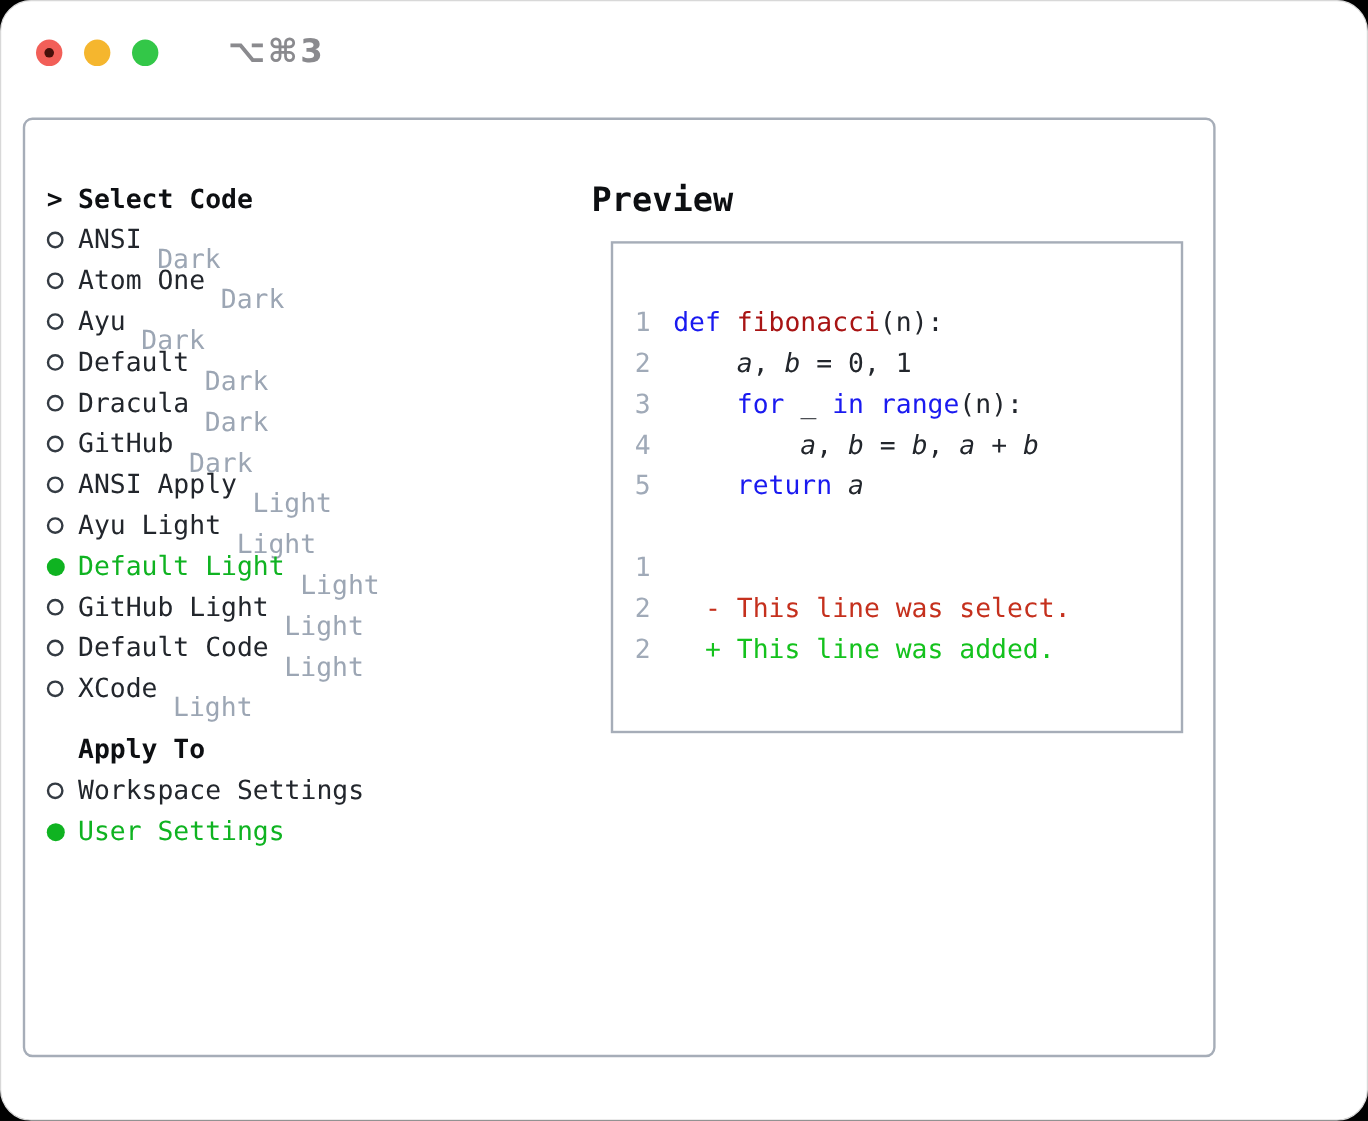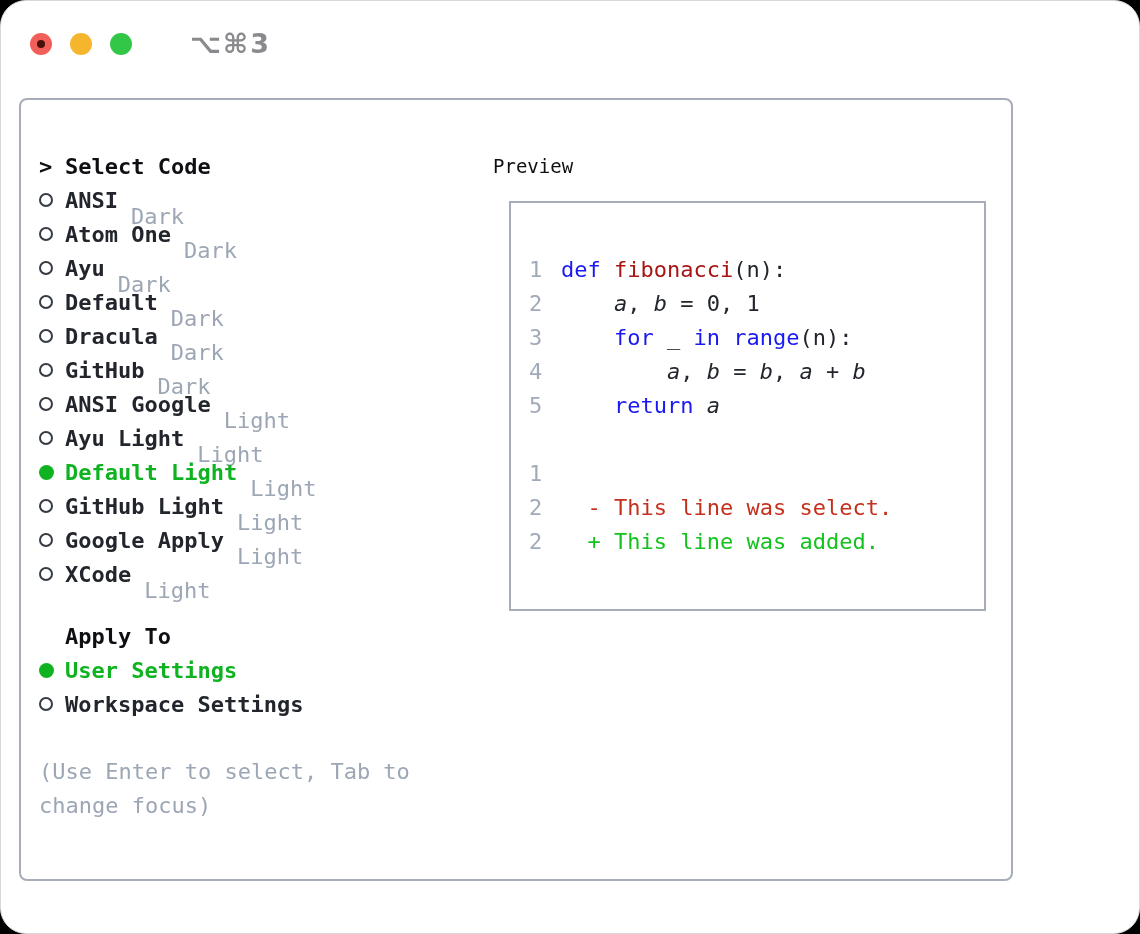--- a/index.html
+++ b/index.html
@@ -82,45 +82,45 @@
     box-sizing: border-box;
     border: 2px solid var(--radio_ring);
     border-radius: 50%;
   }
   .radio-filled {
     width: 15px; height: 15px;
     border-radius: 50%;
     background: var(--accent_green);
   }
   .variant { margin-left: 13px; color: var(--muted_gray); margin-top: 32px; }
-  .theme-name { color: var(--text_dark); font-weight: bold; }
+  .theme-name { color: var(--text_dark); }
   .selected .theme-name { color: var(--accent_green); }
   
   .left-col {
     position: absolute;
     left: 18px; top: 49px;
     width: 436px;
   }
-  .apply-section { margin-top: 28px; }
+  .apply-section { margin-top: 17px; }
   .hint {
     margin-top: 34px;
     font-size: 22px;
     line-height: 34px;
     color: var(--muted_gray);
     white-space: normal;
   }
   
   .preview-title {
     position: absolute;
     left: 472px; top: 49px;
     height: 34px;
     display: flex;
     align-items: center;
-    font-size: 19px;
-    font-weight: normal;
+    font-size: 28px;
+    font-weight: bold;
     color: var(--heading_black);
   }
   .preview-box {
     position: absolute;
     left: 488px; top: 101px;
     width: 477px; height: 410px;
     border: 2px solid var(--border_gray);
     box-sizing: border-box;
     padding: 49px 0 0 18px;
   }
@@ -167,40 +167,39 @@
         <span class="header-text">Select Code</span>
       </div>
 
       <div id="theme-list">
           <div class="row"><span class="marker"><span class="radio-ring"></span></span><span class="theme-name">ANSI</span><span class="variant">Dark</span></div>
           <div class="row"><span class="marker"><span class="radio-ring"></span></span><span class="theme-name">Atom One</span><span class="variant">Dark</span></div>
           <div class="row"><span class="marker"><span class="radio-ring"></span></span><span class="theme-name">Ayu</span><span class="variant">Dark</span></div>
           <div class="row"><span class="marker"><span class="radio-ring"></span></span><span class="theme-name">Default</span><span class="variant">Dark</span></div>
           <div class="row"><span class="marker"><span class="radio-ring"></span></span><span class="theme-name">Dracula</span><span class="variant">Dark</span></div>
           <div class="row"><span class="marker"><span class="radio-ring"></span></span><span class="theme-name">GitHub</span><span class="variant">Dark</span></div>
-          <div class="row"><span class="marker"><span class="radio-ring"></span></span><span class="theme-name">ANSI Google</span><span class="variant">Light</span></div>
+          <div class="row"><span class="marker"><span class="radio-ring"></span></span><span class="theme-name">ANSI Apply</span><span class="variant">Light</span></div>
           <div class="row"><span class="marker"><span class="radio-ring"></span></span><span class="theme-name">Ayu Light</span><span class="variant">Light</span></div>
           <div class="row selected"><span class="marker"><span class="radio-filled"></span></span><span class="theme-name">Default Light</span><span class="variant">Light</span></div>
           <div class="row"><span class="marker"><span class="radio-ring"></span></span><span class="theme-name">GitHub Light</span><span class="variant">Light</span></div>
-          <div class="row"><span class="marker"><span class="radio-ring"></span></span><span class="theme-name">Google Apply</span><span class="variant">Light</span></div>
+          <div class="row"><span class="marker"><span class="radio-ring"></span></span><span class="theme-name">Default Code</span><span class="variant">Light</span></div>
           <div class="row"><span class="marker"><span class="radio-ring"></span></span><span class="theme-name">XCode</span><span class="variant">Light</span></div>
         </div>
 
       <div class="apply-section">
         <div class="row">
           <span class="marker"></span>
           <span class="header-text">Apply To</span>
         </div>
         <div id="apply-list">
+            <div class="row"><span class="marker"><span class="radio-ring"></span></span><span class="theme-name">Workspace Settings</span></div>
             <div class="row selected"><span class="marker"><span class="radio-filled"></span></span><span class="theme-name">User Settings</span></div>
-            <div class="row"><span class="marker"><span class="radio-ring"></span></span><span class="theme-name">Workspace Settings</span></div>
           </div>
       </div>
 
-      <div class="hint">(Use Enter to select, Tab to change focus)</div>
     </div>
 
     <div class="preview-title">Preview</div>
 
     <div class="preview-box">
       <div id="code-lines">
           <div class="code-row"><span class="line-num">1</span><span class="tok tok-keyword">def </span><span class="tok tok-function">fibonacci</span><span class="tok tok-plain">(n):</span></div>
           <div class="code-row"><span class="line-num">2</span><span class="tok tok-plain">    </span><span class="tok tok-variable">a</span><span class="tok tok-plain">, </span><span class="tok tok-variable">b</span><span class="tok tok-plain"> = 0, 1</span></div>
           <div class="code-row"><span class="line-num">3</span><span class="tok tok-plain">    </span><span class="tok tok-keyword">for</span><span class="tok tok-plain"> _ </span><span class="tok tok-keyword">in</span><span class="tok tok-plain"> </span><span class="tok tok-keyword">range</span><span class="tok tok-plain">(n):</span></div>
           <div class="code-row"><span class="line-num">4</span><span class="tok tok-plain">        </span><span class="tok tok-variable">a</span><span class="tok tok-plain">, </span><span class="tok tok-variable">b</span><span class="tok tok-plain"> = </span><span class="tok tok-variable">b</span><span class="tok tok-plain">, </span><span class="tok tok-variable">a</span><span class="tok tok-plain"> + </span><span class="tok tok-variable">b</span></div>

